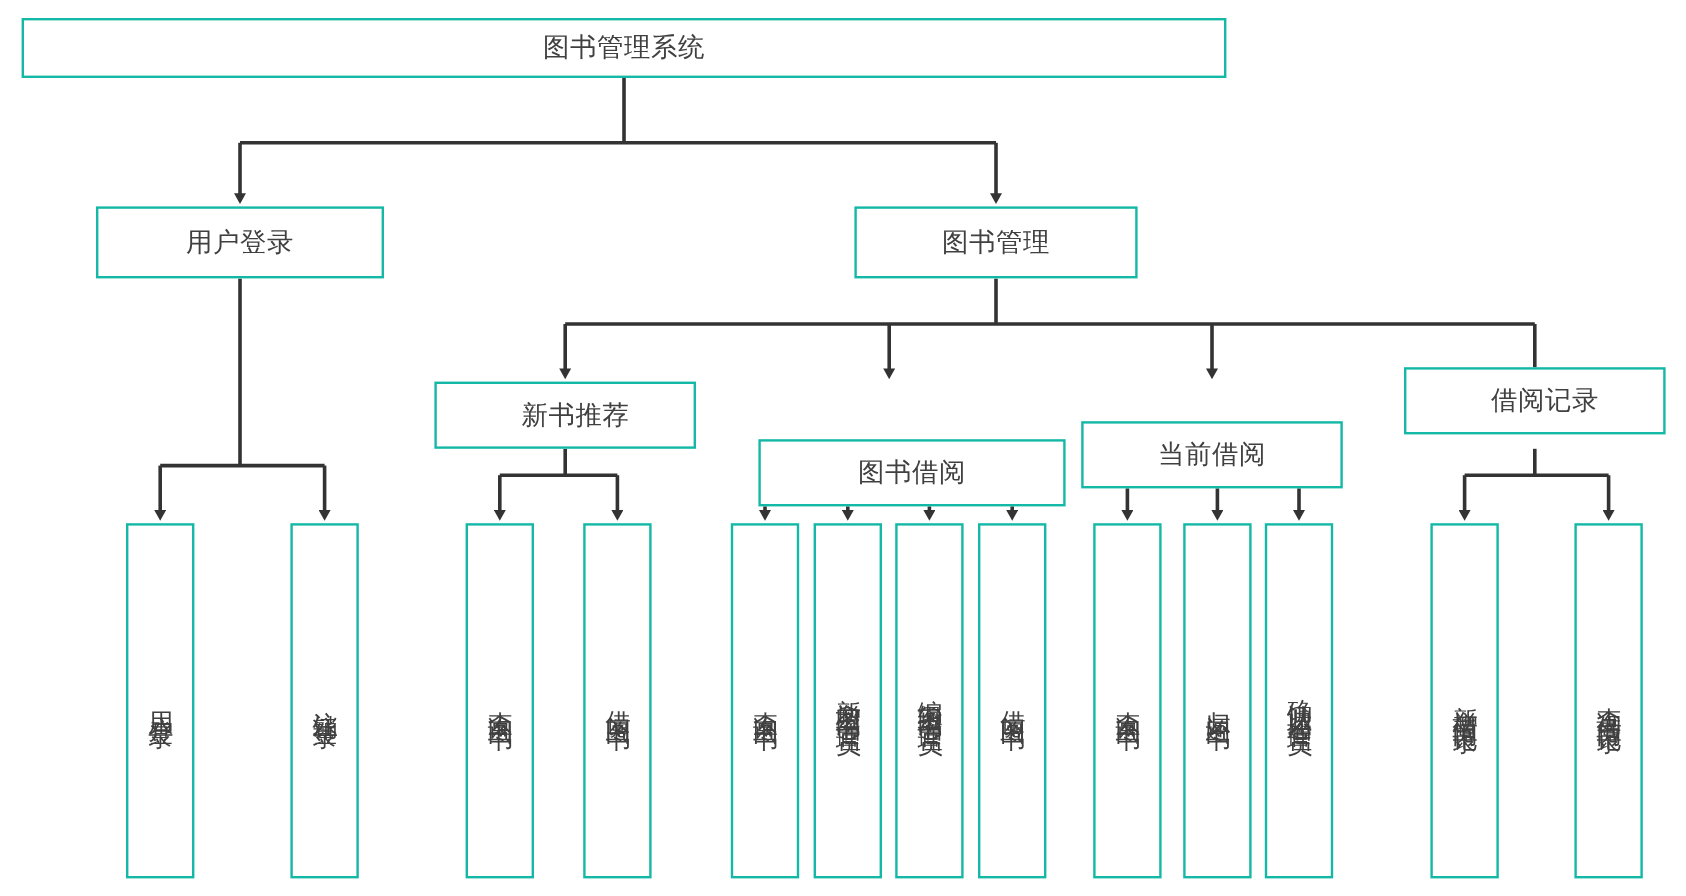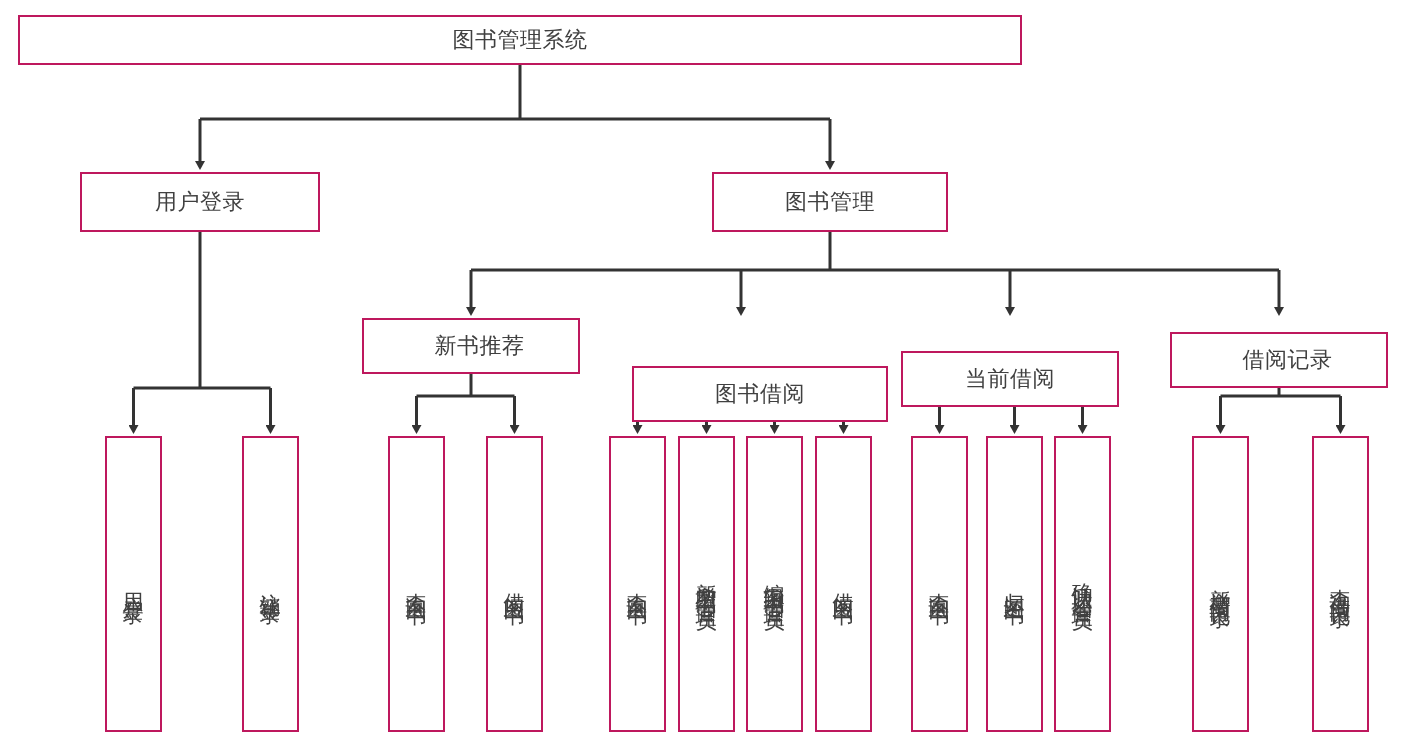--- a/index.html
+++ b/index.html
@@ -18,21 +18,21 @@
   }
   #edges {
     position: absolute;
     left: 0; top: 0;
     width: 1405px;
     height: 747px;
     pointer-events: none;
   }
   .node {
     position: absolute;
-    border: 2px solid #be185d;
+    border: 2px solid #14b8a6;
     background: #ffffff;
     display: flex;
     align-items: center;
     justify-content: center;
     color: #404040;
     line-height: 1.0;
   }
   .node.horiz {
     font-size: 22px;
     letter-spacing: 0.5px;
@@ -122,21 +122,21 @@
       </div>
       <div class="node horiz" style="left: 362px; top: 318px; width: 218px; height: 56px; padding-left: 17px;">
         <span class="hlabel">新书推荐</span>
       </div>
       <div class="node horiz" style="left: 632px; top: 318px; width: 256px; height: 56px; margin-top: 48px;">
         <span class="hlabel">图书借阅</span>
       </div>
       <div class="node horiz" style="left: 901px; top: 318px; width: 218px; height: 56px; margin-top: 33px;">
         <span class="hlabel">当前借阅</span>
       </div>
-      <div class="node horiz" style="left: 1170px; top: 332px; width: 218px; height: 56px; padding-left: 17px;">
+      <div class="node horiz" style="left: 1170px; top: 306px; width: 218px; height: 56px; padding-left: 17px;">
         <span class="hlabel">借阅记录</span>
       </div>
       <div class="node vert" style="left: 105px; top: 436px; width: 57px; height: 296px;">
         <span class="vlabel">用户登录</span>
       </div>
       <div class="node vert" style="left: 242px; top: 436px; width: 57px; height: 296px;">
         <span class="vlabel">注销登录</span>
       </div>
       <div class="node vert" style="left: 388px; top: 436px; width: 57px; height: 296px;">
         <span class="vlabel">查询图书</span>

